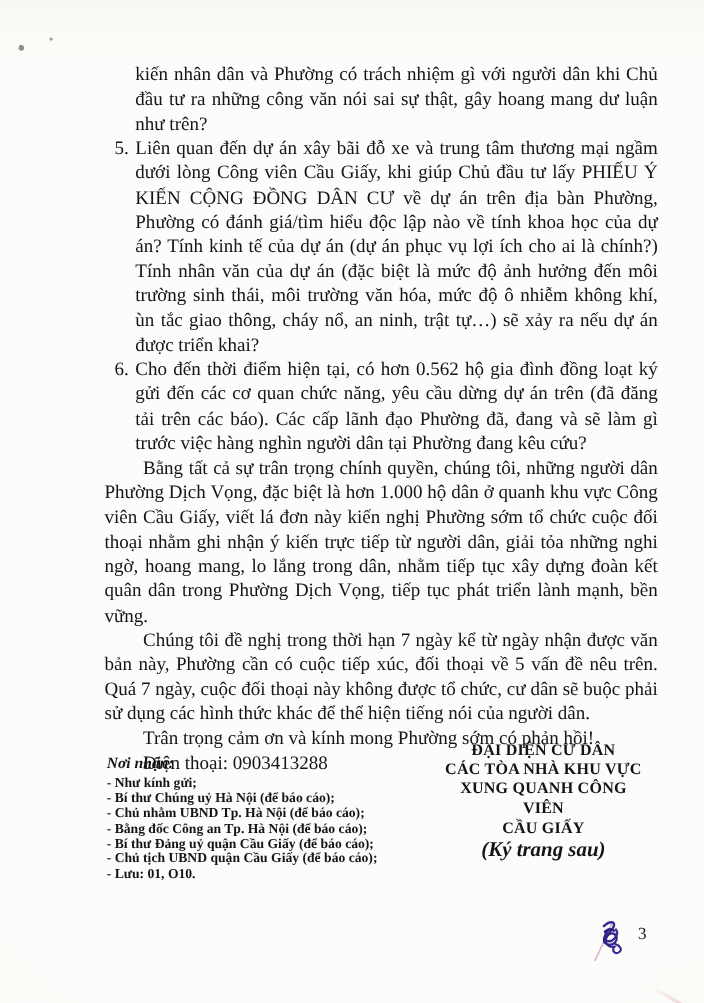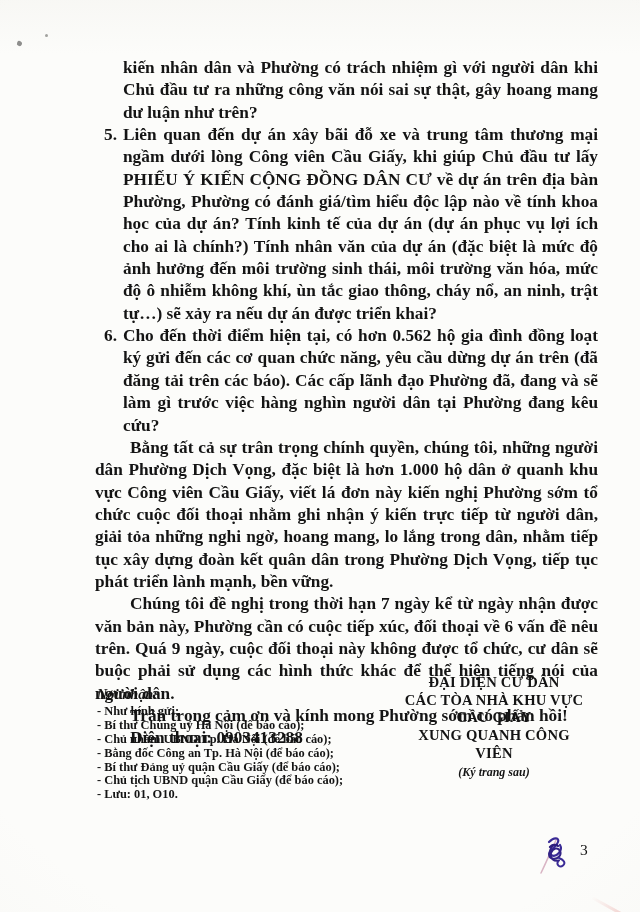--- a/index.html
+++ b/index.html
@@ -17,42 +17,41 @@
     position:absolute; inset:0;
     background:
       radial-gradient(120% 100% at 50% 45%, rgba(255,255,255,0) 60%, rgba(210,208,200,0.18) 100%),
       linear-gradient(180deg, rgba(235,234,228,0.25) 0%, rgba(255,255,255,0) 6%);
     pointer-events:none;
   }
   .doc {
     position:absolute; left:95px; top:57px; width:503px;
     font-size:17.3px; line-height:22.35px;
     text-align:justify;
-    font-weight:bold;
   }
   .cont   { margin-left:28px; }
   .item   { position:relative; margin-left:28px; }
   .item .num { position:absolute; left:-19px; top:0; text-align:left; }
   .para   { text-indent:35px; }
 
   .recipients {
     position:absolute; left:97px; top:688px;
     font-size:12.4px; line-height:13.9px;
     font-weight:bold;
   }
   .recipients .title { font-style:italic; font-size:14.2px; margin-bottom:3px; }
   .recipients .r-item { white-space:nowrap; }
 
   .signblock {
     position:absolute; left:398px; top:674px; width:192px;
     text-align:center; font-weight:bold;
     font-size:14.6px; line-height:17.7px;
     letter-spacing:0.2px;
   }
-  .signblock .note { font-style:italic; font-size:12px; margin-top:1px; letter-spacing:0;font-family:Liberation Serif, serif; }
+  .signblock .note { font-style:italic; font-size:19px; margin-top:1px; letter-spacing:0;font-family:Liberation Serif, serif; }
 
   .pagenum {
     position:absolute; left:580px; top:841px;
     font-size:15.5px;
   }
   .sig-mark { position:absolute; left:532px; top:831px; width:42px; height:48px; }
 
   
   .speck-a {
     position:absolute; left:17px; top:41px; width:5px; height:5px;
@@ -86,41 +85,41 @@
       <span class="num">5.</span>
       <span>Liên quan đến dự án  xây bãi đỗ xe và trung tâm thương mại ngầm dưới lòng Công viên Cầu Giấy, khi giúp Chủ đầu tư lấy PHIẾU Ý KIẾN CỘNG ĐỒNG DÂN CƯ về dự án trên địa bàn Phường, Phường có đánh giá/tìm hiểu độc lập nào về tính khoa học của dự án? Tính kinh tế của dự án (dự án phục vụ lợi ích cho ai là chính?) Tính nhân văn của dự án (đặc biệt là mức độ ảnh hưởng đến môi trường sinh thái, môi trường văn hóa, mức độ ô nhiễm không khí, ùn tắc giao thông, cháy nổ, an ninh, trật tự…) sẽ xảy ra nếu dự án được triển khai?</span>
     </div>
 
     <div class="item">
       <span class="num">6.</span>
       <span>Cho đến thời điểm hiện tại, có hơn 0.562 hộ gia đình đồng loạt ký gửi đến các cơ quan chức năng, yêu cầu dừng dự án trên (đã đăng tải trên các báo). Các cấp lãnh đạo Phường đã, đang và sẽ làm gì trước việc hàng nghìn người dân tại Phường đang kêu cứu?</span>
     </div>
 
     <div class="para">Bằng tất cả sự trân trọng chính quyền, chúng tôi, những người dân Phường Dịch Vọng, đặc biệt là hơn 1.000 hộ dân ở quanh khu vực Công viên Cầu Giấy, viết lá đơn này kiến nghị Phường sớm tổ chức cuộc đối thoại nhằm ghi nhận ý kiến trực tiếp từ người dân, giải tỏa những nghi ngờ, hoang mang, lo lắng trong dân, nhằm tiếp tục xây dựng đoàn kết quân dân trong Phường Dịch Vọng, tiếp tục phát triển lành mạnh, bền vững.</div>
-    <div class="para">Chúng tôi đề nghị trong thời hạn 7 ngày kể từ ngày nhận được văn bản này, Phường cần có cuộc tiếp xúc, đối thoại về 6 vấn đề nêu trên. Quá 9 ngày, cuộc đối thoại này không được tổ chức, cư dân sẽ buộc phải sử dụng các hình thức khác để thể hiện tiếng nói của người dân.</div>
+    <div class="para">Chúng tôi đề nghị trong thời hạn 7 ngày kể từ ngày nhận được văn bản này, Phường cần có cuộc tiếp xúc, đối thoại về 5 vấn đề nêu trên. Quá 7 ngày, cuộc đối thoại này không được tổ chức, cư dân sẽ buộc phải sử dụng các hình thức khác để thể hiện tiếng nói của người dân.</div>
     <div class="para">Trân trọng cảm ơn và kính mong Phường sớm có phản hồi!</div>
     <div class="para">Điện thoại: 0903413288</div>
   </div>
 
   <div class="recipients">
     <div class="title">Nơi nhận:</div>
     <div class="r-item">- Như kính gửi;</div>
     <div class="r-item">- Bí thư Chúng uỷ Hà Nội (để báo cáo);</div>
     <div class="r-item">- Chủ nhằm UBND Tp. Hà Nội (để báo cáo);</div>
     <div class="r-item">- Bằng đốc Công an Tp. Hà Nội (để báo cáo);</div>
     <div class="r-item">- Bí thư Đảng uỷ quận Cầu Giấy (để báo cáo);</div>
     <div class="r-item">- Chủ tịch UBND quận Cầu Giấy (để báo cáo);</div>
     <div class="r-item">- Lưu: 01, O10.</div>
   </div>
 
   <div class="signblock">
     <div>ĐẠI DIỆN CƯ DÂN</div>
     <div>CÁC TÒA NHÀ KHU VỰC</div>
+    <div>XUNG QUANH CÔNG VIÊN</div>
     <div>CẦU GIẤY</div>
-    <div>XUNG QUANH CÔNG VIÊN</div>
     <div class="note">(Ký trang sau)</div>
   </div>
 
   <svg class="sig-mark" viewBox="0 0 42 48">
     <path d="M9 42 C13 34 19 20 25 7" stroke="#cfa3b6" stroke-width="1.5" fill="none" stroke-linecap="round" opacity="0.8"></path>
     <path d="M17 11 C23 5 29 7 25 13 C21 19 15 22 19 24 C25 27 31 19 28 14" stroke="#3a2b96" stroke-width="2.2" fill="none" stroke-linecap="round"></path>
     <path d="M21 14 C17 20 15 26 20 27.5 C26 29 30 24 28 20 C26 16 21 17 19 22 C17.5 27 22 31 27 29.5" stroke="#332385" stroke-width="2" fill="none" stroke-linecap="round"></path>
     <path d="M27 27 C32 29 34 32 31 34.5 C28 37 24 34 26 30.5" stroke="#3a2b96" stroke-width="1.9" fill="none" stroke-linecap="round"></path>
     <path d="M18 16 C20 14 24 13 26 15" stroke="#2e1f7d" stroke-width="2.4" fill="none" stroke-linecap="round"></path>
   </svg>

